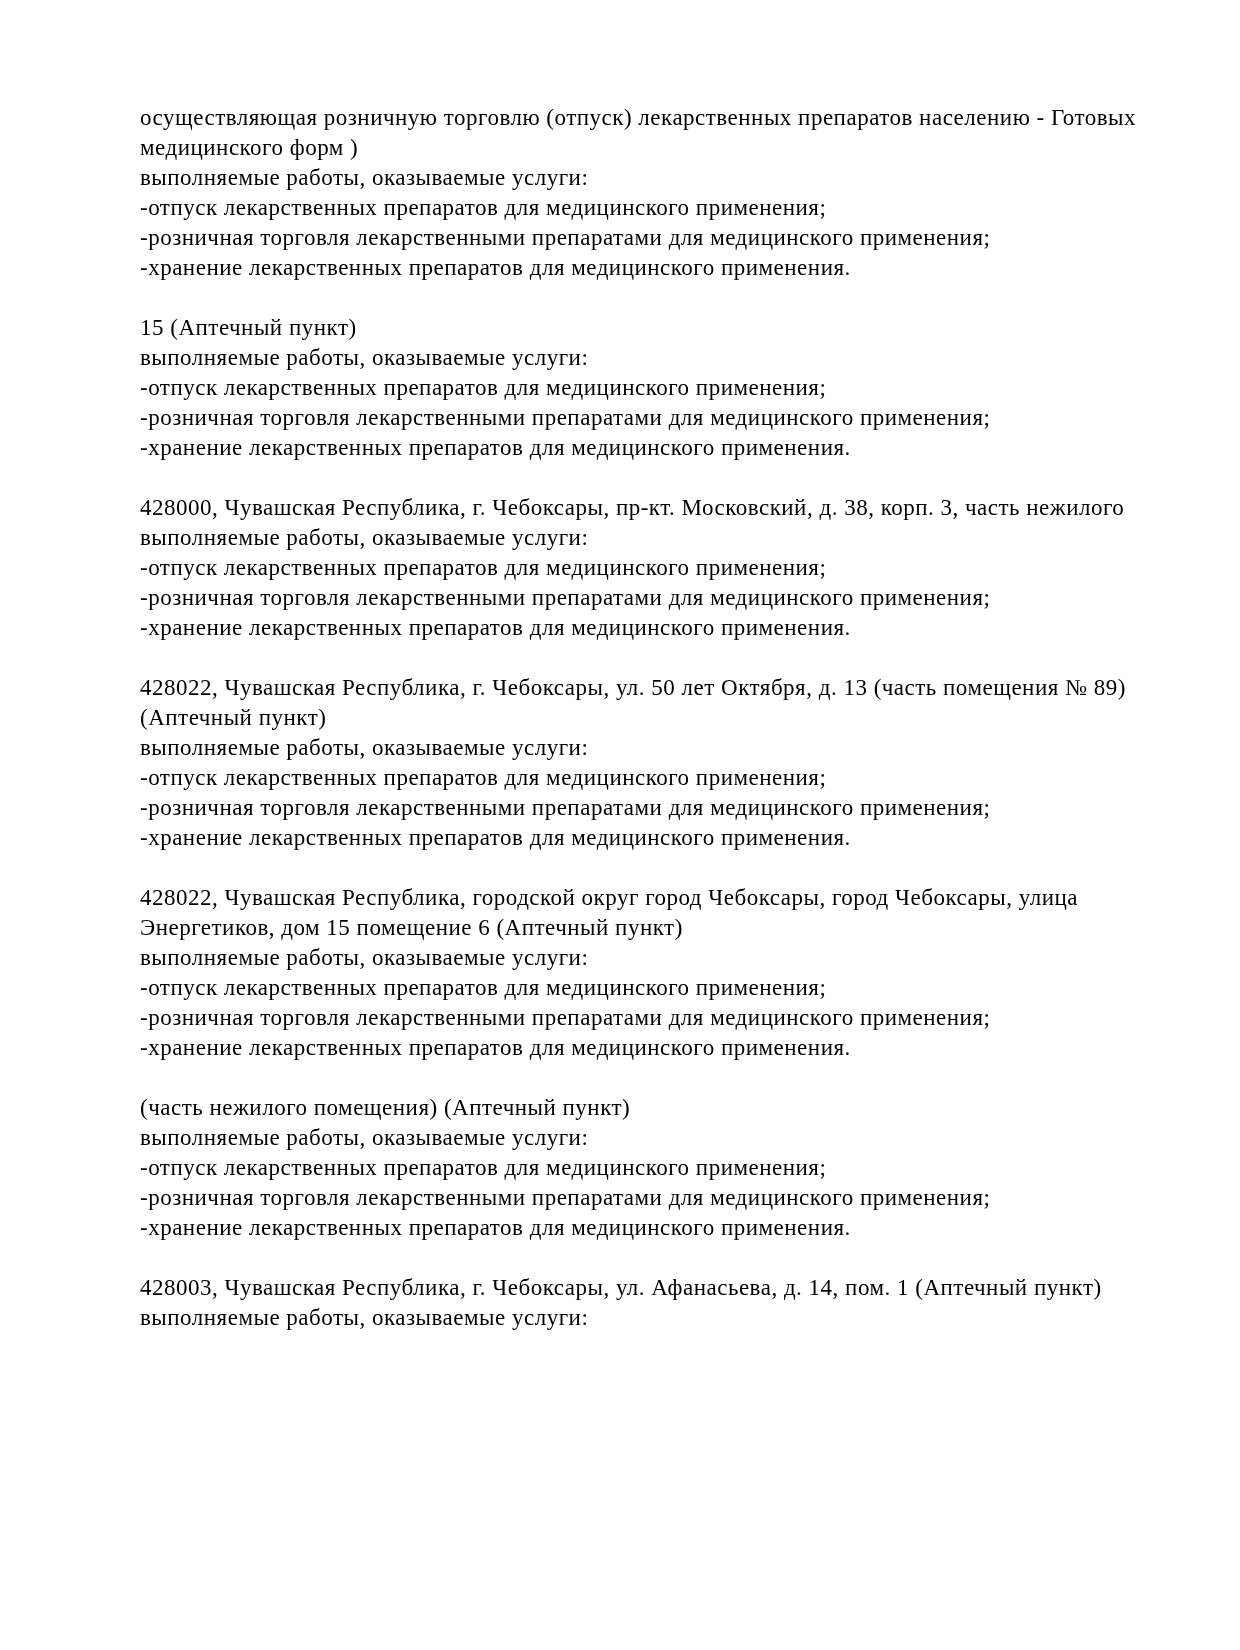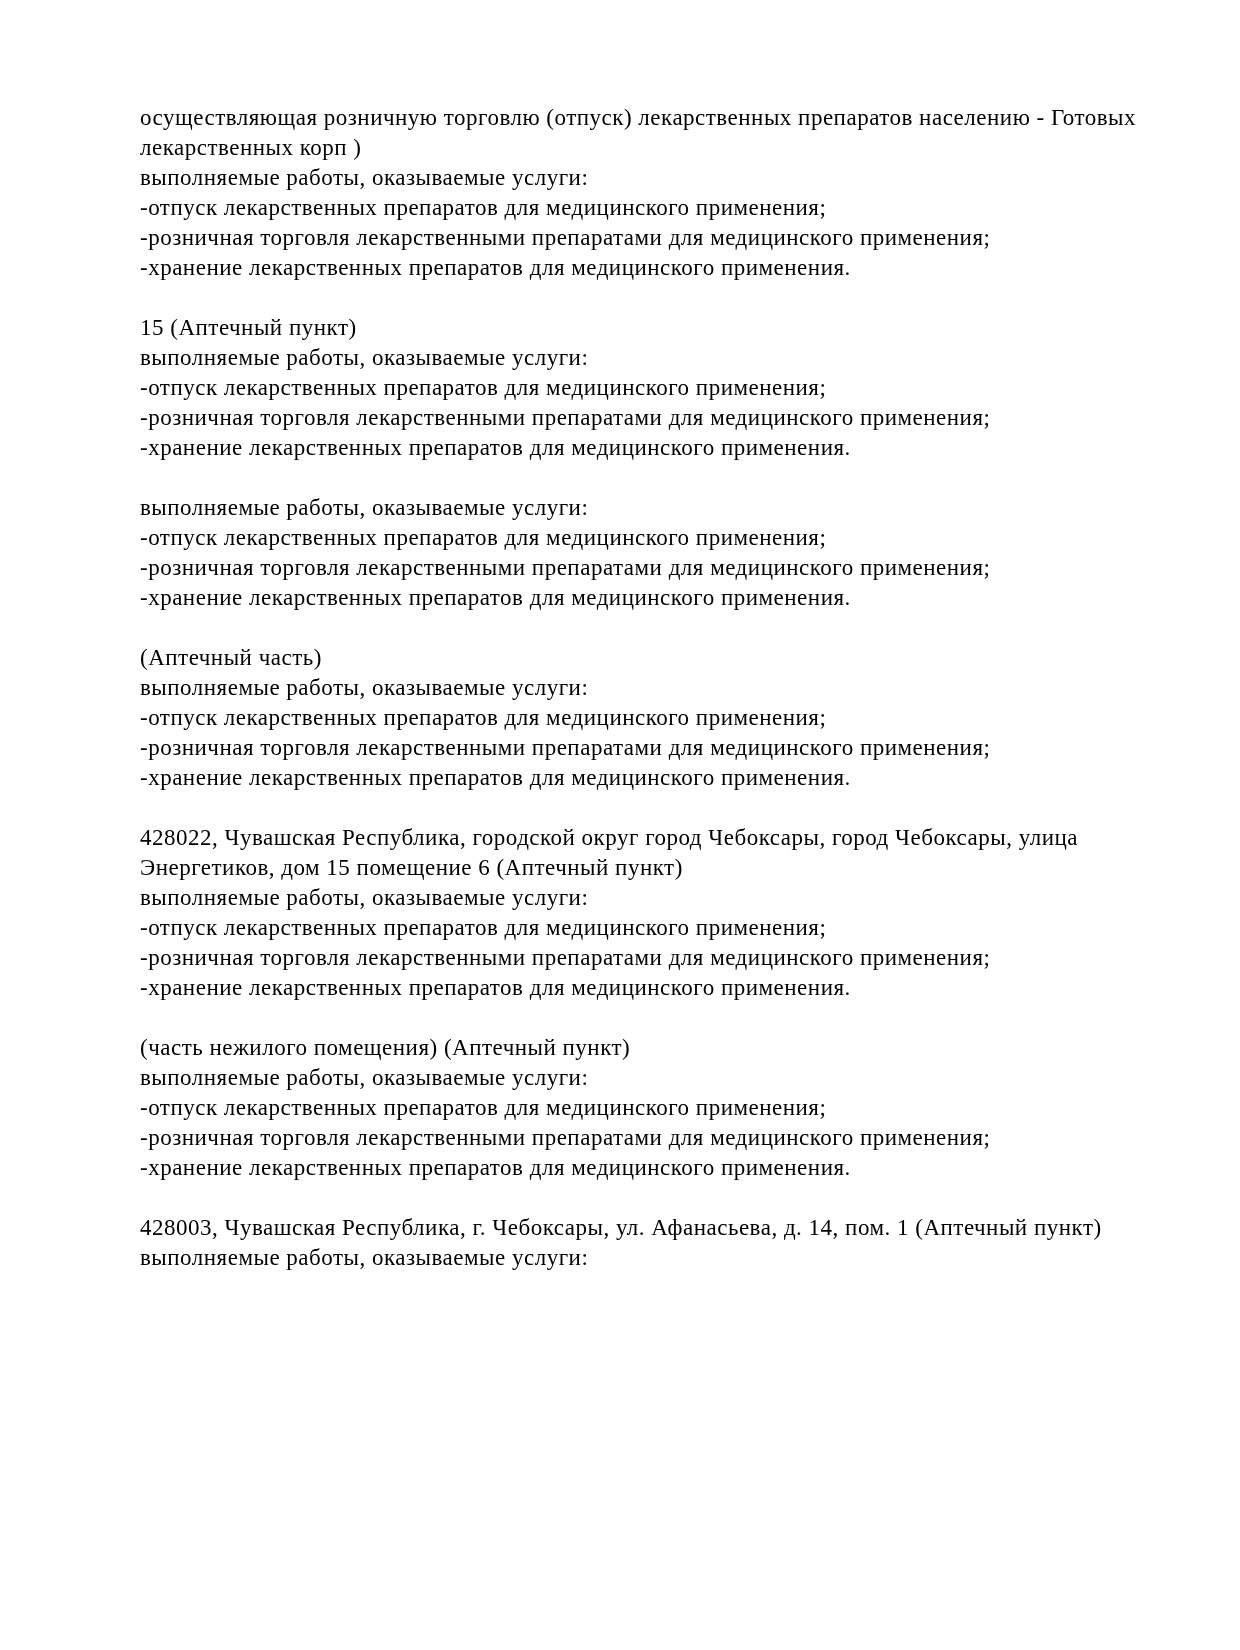--- a/index.html
+++ b/index.html
@@ -31,41 +31,43 @@
     white-space: pre;
   }
 </style>
 </head>
 <body>
 
 <div class="page">
   <div id="doc-body">
       <div class="block">
         <div class="line">осуществляющая розничную торговлю (отпуск) лекарственных препаратов населению - Готовых</div>
-        <div class="line">лекарственных корп )</div>
+        <div class="line">медицинского форм )</div>
         <div class="line">выполняемые работы, оказываемые услуги:</div>
         <div class="line">-отпуск лекарственных препаратов для медицинского применения;</div>
         <div class="line">-розничная торговля лекарственными препаратами для медицинского применения;</div>
         <div class="line">-хранение лекарственных препаратов для медицинского применения.</div>
       </div>
       <div class="block">
         <div class="line">15 (Аптечный пункт)</div>
         <div class="line">выполняемые работы, оказываемые услуги:</div>
         <div class="line">-отпуск лекарственных препаратов для медицинского применения;</div>
         <div class="line">-розничная торговля лекарственными препаратами для медицинского применения;</div>
         <div class="line">-хранение лекарственных препаратов для медицинского применения.</div>
       </div>
       <div class="block">
+        <div class="line">428000, Чувашская Республика, г. Чебоксары, пр-кт. Московский, д. 38, корп. 3, часть нежилого</div>
         <div class="line">выполняемые работы, оказываемые услуги:</div>
         <div class="line">-отпуск лекарственных препаратов для медицинского применения;</div>
         <div class="line">-розничная торговля лекарственными препаратами для медицинского применения;</div>
         <div class="line">-хранение лекарственных препаратов для медицинского применения.</div>
       </div>
       <div class="block">
-        <div class="line">(Аптечный часть)</div>
+        <div class="line">428022, Чувашская Республика, г. Чебоксары, ул. 50 лет Октября, д. 13 (часть помещения № 89)</div>
+        <div class="line">(Аптечный пункт)</div>
         <div class="line">выполняемые работы, оказываемые услуги:</div>
         <div class="line">-отпуск лекарственных препаратов для медицинского применения;</div>
         <div class="line">-розничная торговля лекарственными препаратами для медицинского применения;</div>
         <div class="line">-хранение лекарственных препаратов для медицинского применения.</div>
       </div>
       <div class="block">
         <div class="line">428022, Чувашская Республика, городской округ город Чебоксары, город Чебоксары, улица</div>
         <div class="line">Энергетиков, дом 15 помещение 6 (Аптечный пункт)</div>
         <div class="line">выполняемые работы, оказываемые услуги:</div>
         <div class="line">-отпуск лекарственных препаратов для медицинского применения;</div>

